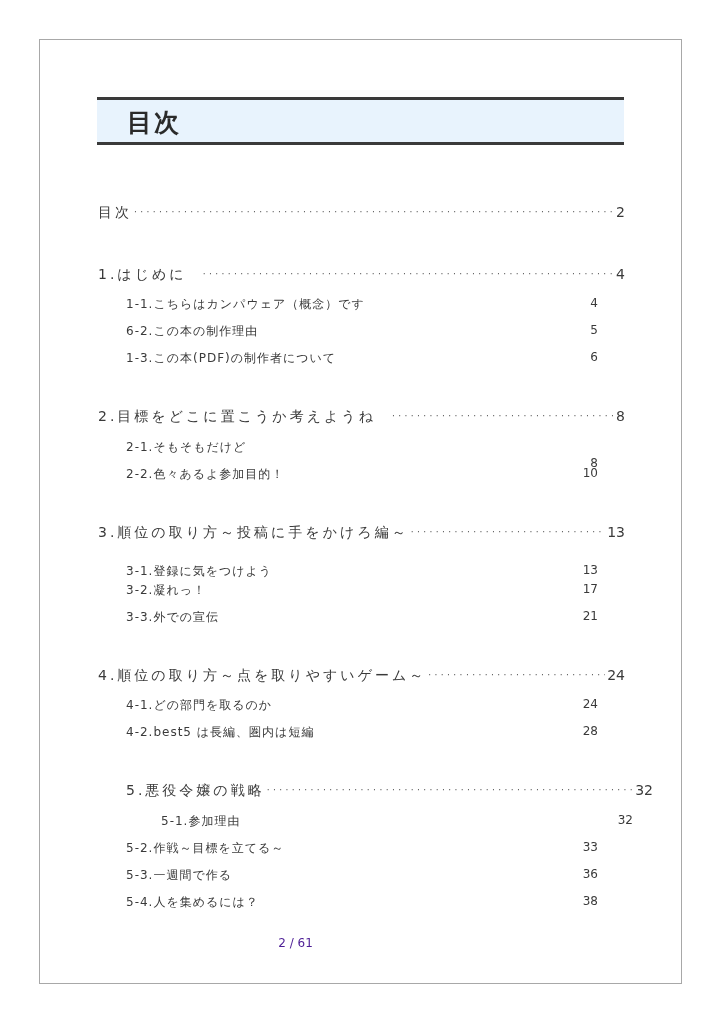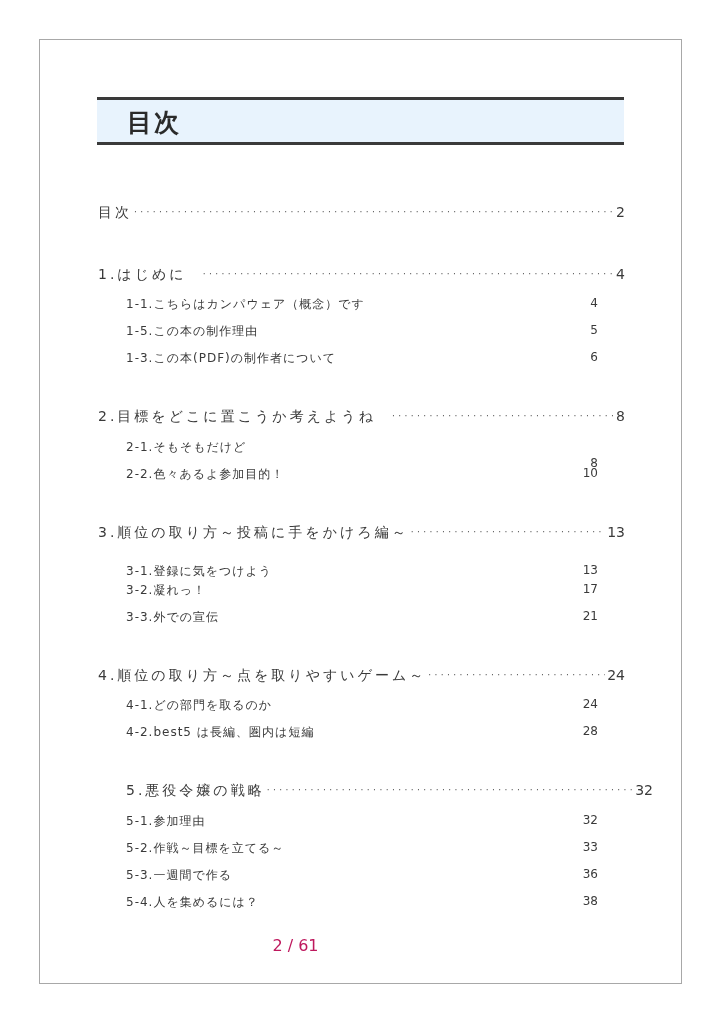--- a/index.html
+++ b/index.html
@@ -34,21 +34,21 @@
     content: "··································································································································";
   }
   .toc-row .page-num { flex: 0 0 auto; letter-spacing: 0; font-size: 14px; }
   .sub-row {
     position: absolute; left: 126px; width: 472px; display: flex; justify-content: space-between;
     font-size: 12px; color: #3a3a3a; letter-spacing: 1px; white-space: nowrap;
   }
   .sub-row .page-num { letter-spacing: 0; text-align: right; }
   .footer {
     position: absolute; left: 0; width: 591px; top: 936px; text-align: center;
-    font-size: 16px; color: #be185d;
+    font-size: 12px; color: #4c1d95;
   }
 </style>
 </head>
 <body>
 
 <div class="page"></div>
 
 <div class="title-box">
   <span class="title-text">目次</span>
 </div>
@@ -62,21 +62,21 @@
 <div class="toc-row" style="top:266px;">
   <span class="label" style="margin-right:14px;">1.はじめに</span>
   <span class="dots"></span>
   <span class="page-num">4</span>
 </div>
 <div class="sub-row" style="top:296px;">
   <span>1-1.こちらはカンパウェア（概念）です</span>
   <span class="page-num">4</span>
 </div>
 <div class="sub-row" style="top:323px;">
-  <span>1-5.この本の制作理由</span>
+  <span>6-2.この本の制作理由</span>
   <span class="page-num">5</span>
 </div>
 <div class="sub-row" style="top:350px;">
   <span>1-3.この本(PDF)の制作者について</span>
   <span class="page-num">6</span>
 </div>
 
 <div class="toc-row" style="top:408px;">
   <span class="label" style="margin-right:14px;">2.目標をどこに置こうか考えようね</span>
   <span class="dots"></span>
@@ -121,21 +121,21 @@
 <div class="sub-row" style="top:724px;gap:13px;">
   <span>4-2.best5 は長編、圏内は短編</span>
   <span class="page-num">28</span>
 </div>
 
 <div class="toc-row" style="top:782px;margin-left:28px;">
   <span class="label">5.悪役令嬢の戦略</span>
   <span class="dots"></span>
   <span class="page-num">32</span>
 </div>
-<div class="sub-row" style="top:813px;">
+<div class="sub-row" style="top:813px;margin-left:35px;">
   <span>5-1.参加理由</span>
   <span class="page-num">32</span>
 </div>
 <div class="sub-row" style="top:840px;">
   <span>5-2.作戦～目標を立てる～</span>
   <span class="page-num">33</span>
 </div>
 <div class="sub-row" style="top:867px;">
   <span>5-3.一週間で作る</span>
   <span class="page-num">36</span>

